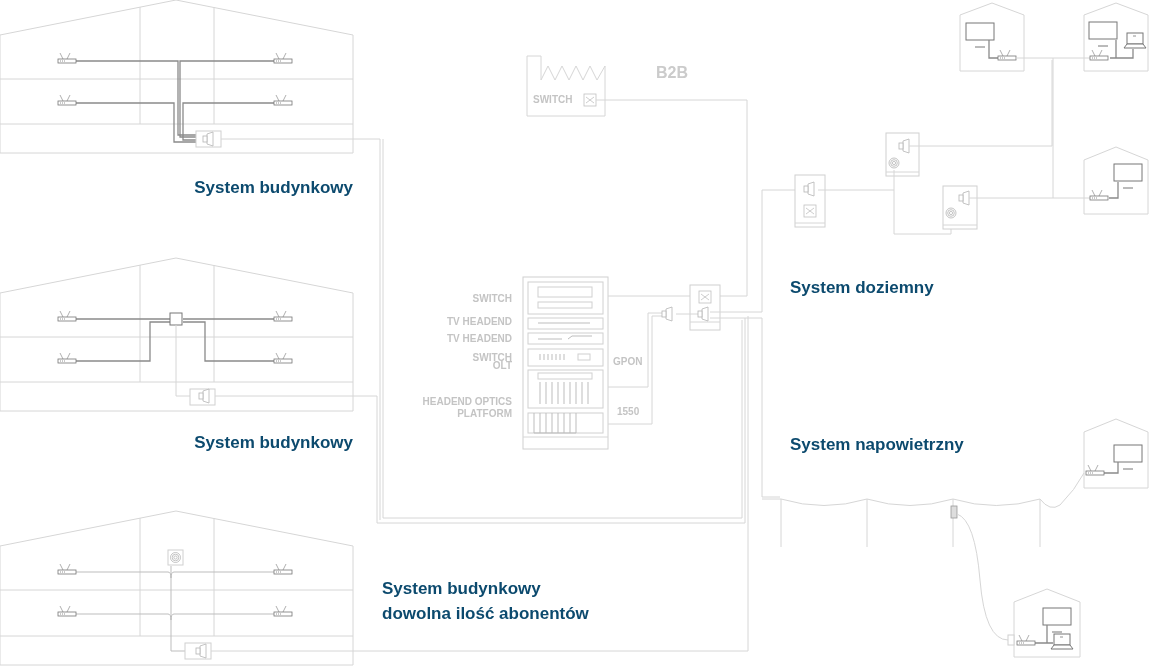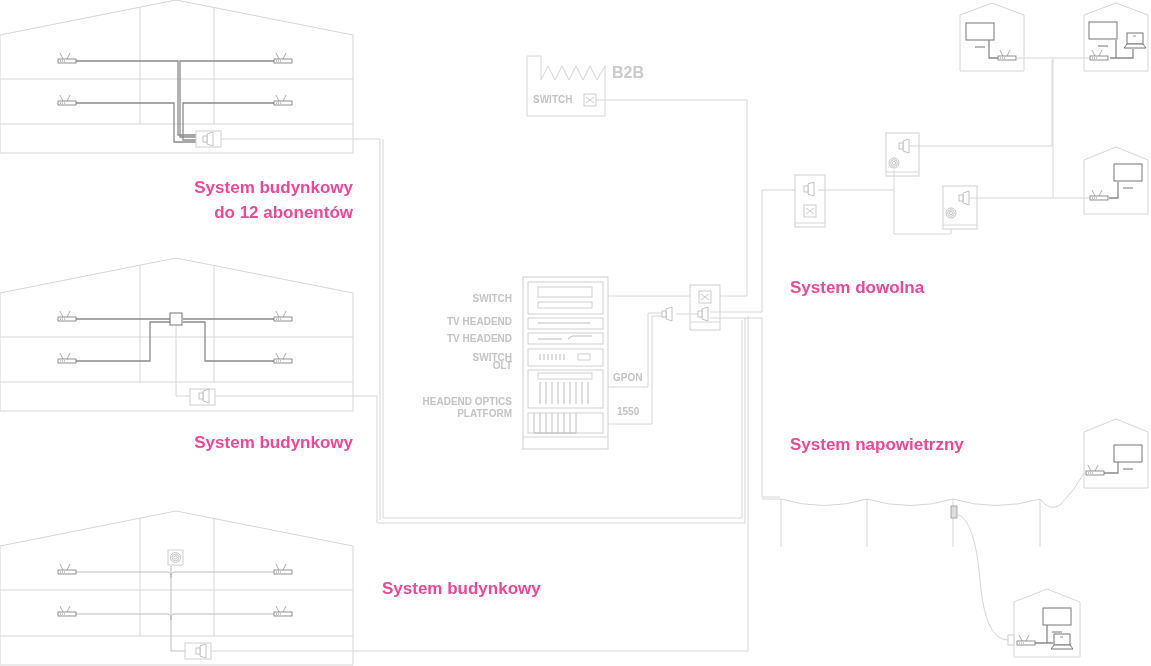--- a/index.html
+++ b/index.html
@@ -1,18 +1,18 @@
 <!DOCTYPE html>
 <html><head>
 <meta charset="utf-8">
 <style>
   html, body { margin:0; padding:0; background:#ffffff; }
   body { width:1151px; height:666px; overflow:hidden; position:relative; font-family:"Liberation Sans", "DejaVu Sans", sans-serif; }
   svg#diagram { position:absolute; left:0; top:0; width:1151px; height:666px; }
-  .lbl { position:absolute; color:#ec4899; font-weight:bold; font-family:"Liberation Sans", "DejaVu Sans", sans-serif; }
+  .lbl { position:absolute; color:#0c4a6e; font-weight:bold; font-family:"Liberation Sans", "DejaVu Sans", sans-serif; }
   .big { font-size:17px; line-height:25px; }
   .right { text-align:right; }
   .small { font-size:10px; line-height:12px; color:#c4c4c4; }
   .b2b { font-size:16px; color:#cbcbcb; }
   .line { fill:none; stroke:#d6d6d6; stroke-width:1; }
   .dark { fill:none; stroke:#8a8a8a; stroke-width:1.3; }
   .mid  { fill:none; stroke:#bdbdbd; stroke-width:1; }
   .box  { fill:#fff; stroke:#d0d0d0; stroke-width:1; }
 </style>
 </head>
@@ -299,36 +299,36 @@
       <path class="dark" d="M1034,643 L1053,643 M1047,625 L1047,643"></path>
       <g>
           <use href="#router" x="1023" y="643"></use>
         </g>
     </g>
   </g>
 </svg>
 
 <div class="lbl big right" style="left:150px; top:175px; width:203px;">
   <div>System budynkowy</div>
-  <div>do 12 abonentów</div>
 </div>
 <div class="lbl big right" style="left:130px; top:430px; width:223px;">
   <div>System budynkowy</div>
 </div>
 <div class="lbl big" style="left:382px; top:576px; width:260px;">
   <div>System budynkowy</div>
+  <div>dowolna ilość abonentów</div>
 </div>
-<div class="lbl big" style="left:790px; top:275px;">System dowolna</div>
+<div class="lbl big" style="left:790px; top:275px;">System doziemny</div>
 <div class="lbl big" style="left:790px; top:432px;">System napowietrzny</div>
-<div class="lbl b2b" style="left:612px; top:64px;">B2B</div>
+<div class="lbl b2b" style="left:656px; top:64px;">B2B</div>
 <div class="lbl small" style="left:533px; top:94px;">SWITCH</div>
 
 <div class="lbl small right" style="left:400px; top:293px; width:112px;">SWITCH</div>
 <div class="lbl small right" style="left:400px; top:316px; width:112px;">TV HEADEND</div>
 <div class="lbl small right" style="left:400px; top:333px; width:112px;">TV HEADEND</div>
 <div class="lbl small right" style="left:400px; top:352px; width:112px;">SWITCH</div>
 <div class="lbl small right" style="left:400px; top:360px; width:112px;">OLT</div>
 <div class="lbl small right" style="left:380px; top:396px; width:132px;">
   <div>HEADEND OPTICS</div>
   <div>PLATFORM</div>
 </div>
-<div class="lbl small" style="left:613px; top:372px;">GPON</div>
+<div class="lbl small" style="left:613px; top:356px;">GPON</div>
 <div class="lbl small" style="left:617px; top:406px;text-align:center;">1550</div>
 
 </body></html>

